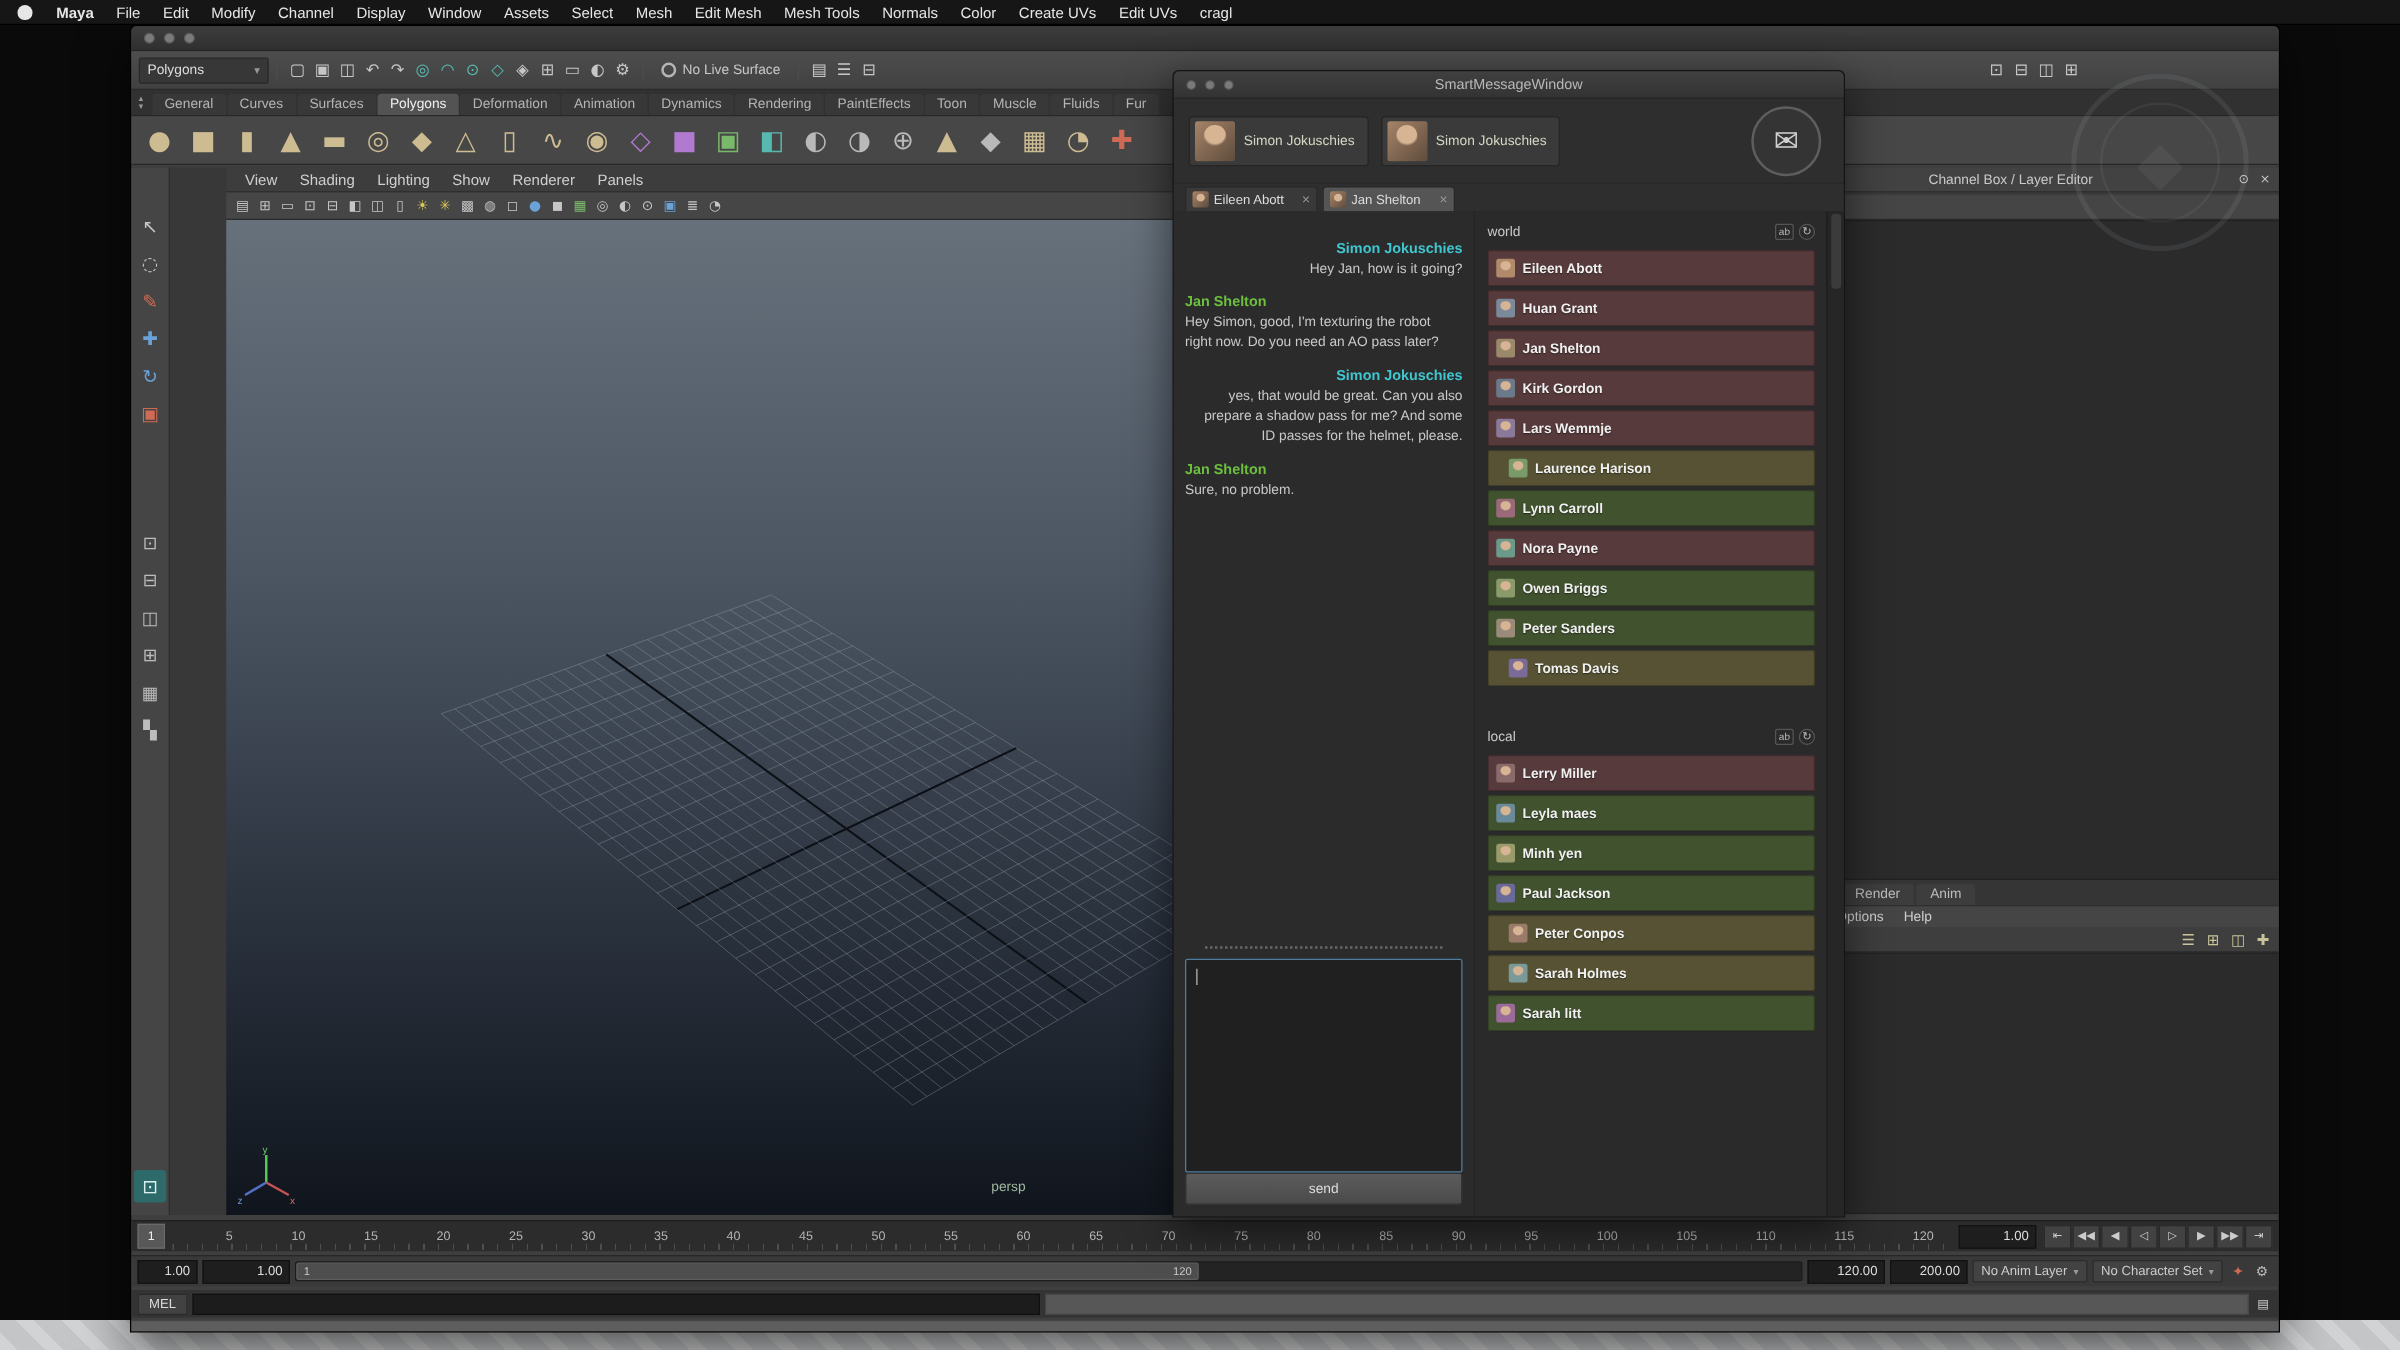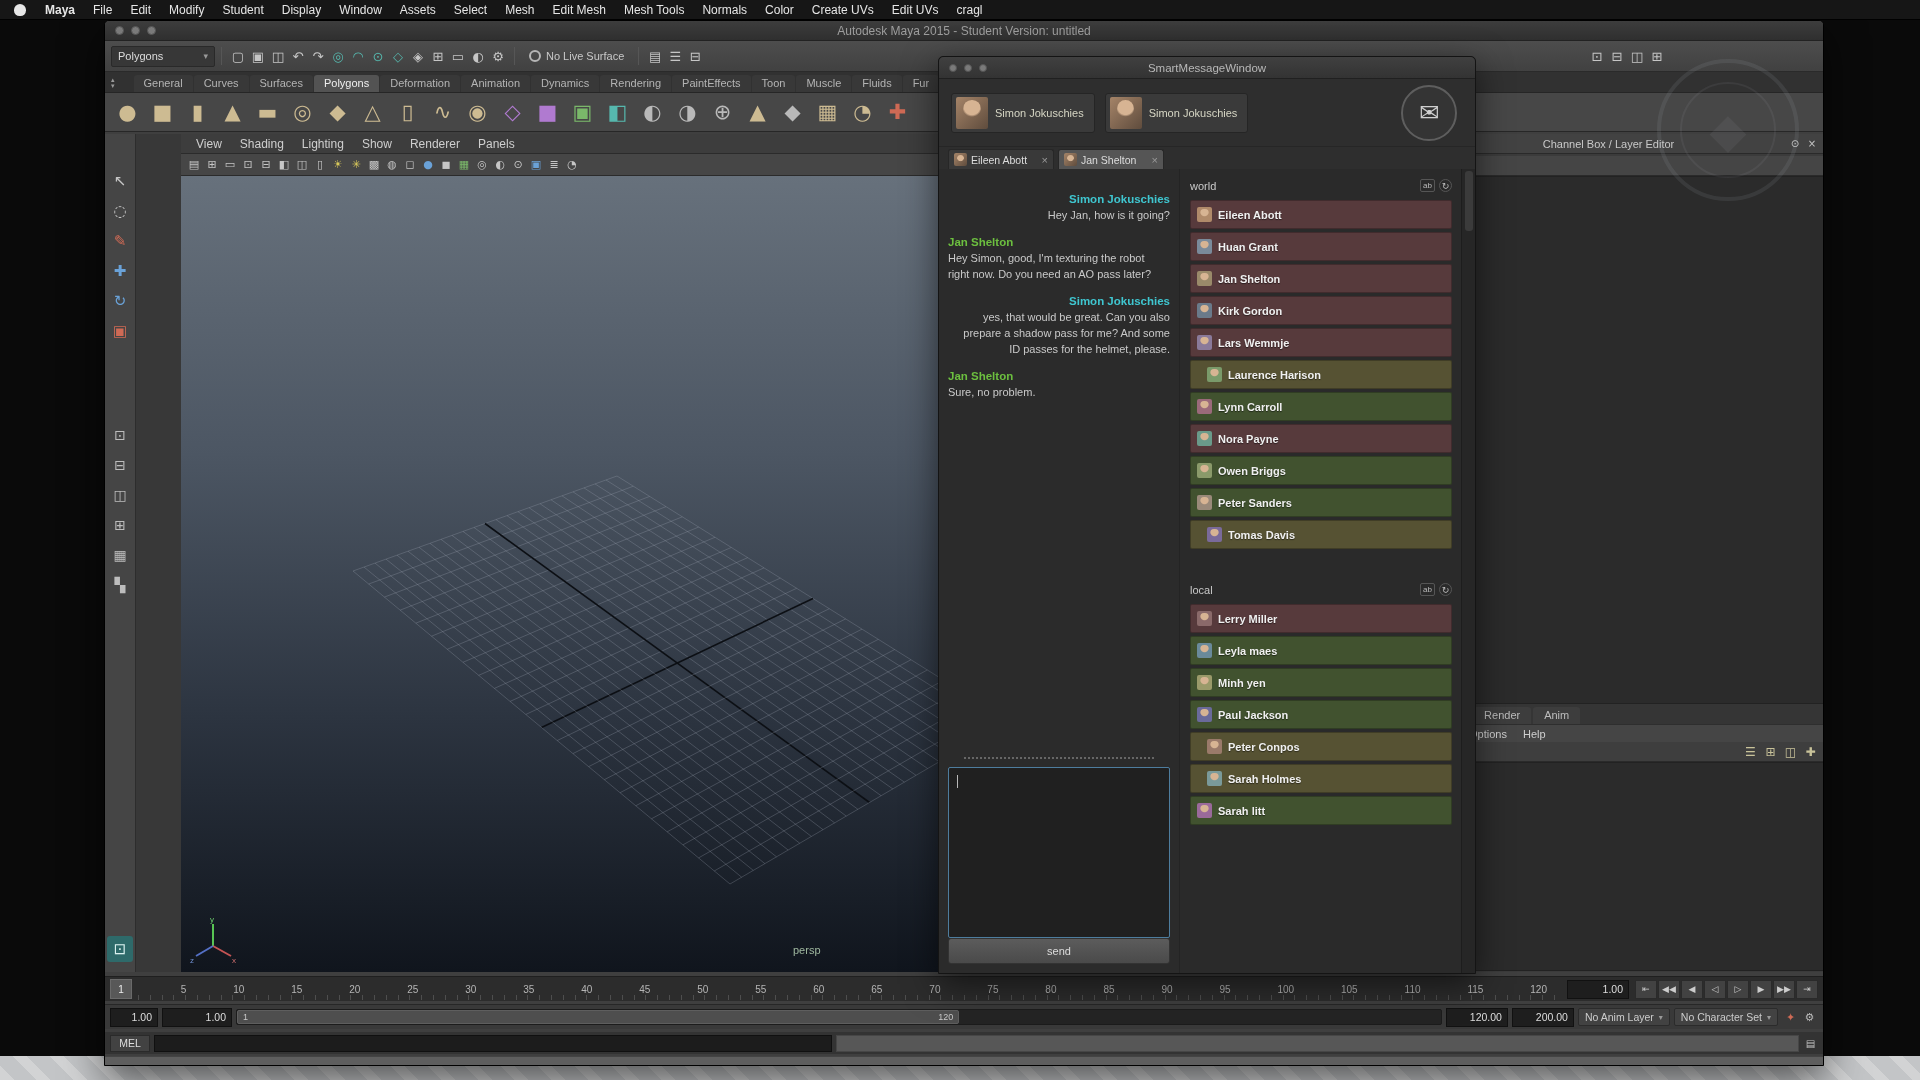--- a/index.html
+++ b/index.html
@@ -32,21 +32,21 @@
   .sep{width:1px;height:18px;background:#2e2e2e;border-right:1px solid #565656;margin:0 4px;}
   .gly{display:inline-flex;align-items:center;justify-content:center;width:20px;height:20px;font-size:13px;
     color:#c6c6c6;font-family:"DejaVu Sans",sans-serif;}
   .gly.t{color:#56b8ae}.gly.y{color:#d8c85a}.gly.b{color:#6aa2d8}.gly.r{color:#cf6a55}
   .gly.p{color:#b07ad0}.gly.gr{color:#7ab86a}.gly.tan{color:#cdbb92}.gly.g2{color:#b9b9b9}
   .nolive{display:flex;align-items:center;gap:5px;font-size:11px;color:#c9c9c9;margin:0 8px;}
   .nolive .ring{width:12px;height:12px;border:2px solid #b5b5b5;border-radius:50%;}
   .toolbar .spacer{flex:1;}
   
   .shelf-tabs{position:absolute;left:0;top:51px;right:0;height:21px;background:#313131;border-bottom:1px solid #262626;
-    display:flex;align-items:flex-end;padding:0 4px;gap:13px;}
+    display:flex;align-items:flex-end;padding:0 4px;gap:1px;}
   .shelf-arrows{display:flex;flex-direction:column;font-size:7px;color:#999;line-height:6px;margin:0 6px 3px 2px;}
   .shelf-tab{padding:2px 10px 3px;font-size:11px;color:#b4b4b4;background:#383838;border-radius:3px 3px 0 0;white-space:nowrap;}
   .shelf-tab.active{background:#535353;color:#f0f0f0;}
   .shelf{position:absolute;left:0;top:72px;right:0;height:39px;background:#474747;border-bottom:1px solid #272727;
     display:flex;align-items:center;padding:0 6px;gap:2px;}
   .shelf .gly{width:33px;height:33px;font-size:21px;}
   
   .main{position:absolute;left:0;top:113px;right:0;height:838px;background:#383838;}
   .toolbox{position:absolute;left:0;top:0;width:31px;height:838px;background:#454545;border-right:1px solid #2d2d2d;
     display:flex;flex-direction:column;align-items:center;padding-top:34px;}
@@ -180,21 +180,21 @@
   <div class="wallpaper"></div>
 
   <div class="menubar">
     <span class="apple"></span>
     <span class="menubar-items">
 
     <span class="mitem">Maya</span>
         <span class="mitem">File</span>
         <span class="mitem">Edit</span>
         <span class="mitem">Modify</span>
-        <span class="mitem">Student</span>
+        <span class="mitem">Channel</span>
         <span class="mitem">Display</span>
         <span class="mitem">Window</span>
         <span class="mitem">Assets</span>
         <span class="mitem">Select</span>
         <span class="mitem">Mesh</span>
         <span class="mitem">Edit Mesh</span>
         <span class="mitem">Mesh Tools</span>
         <span class="mitem">Normals</span>
         <span class="mitem">Color</span>
         <span class="mitem">Create UVs</span>
@@ -203,21 +203,20 @@
       </span>
   </div>
 
   <div class="window">
     <div class="titlebar">
       <span class="dots">
         <span class="dot"></span>
         <span class="dot"></span>
         <span class="dot"></span>
       </span>
-      <span class="win-title">Autodesk Maya 2015 - Student Version: untitled</span>
     </div>
 
     <div class="toolbar">
       <span class="menuset">
         <span>Polygons</span>
         <span class="chev">▾</span>
       </span>
       <span class="sep"></span>
       <span style="display:flex">
 

